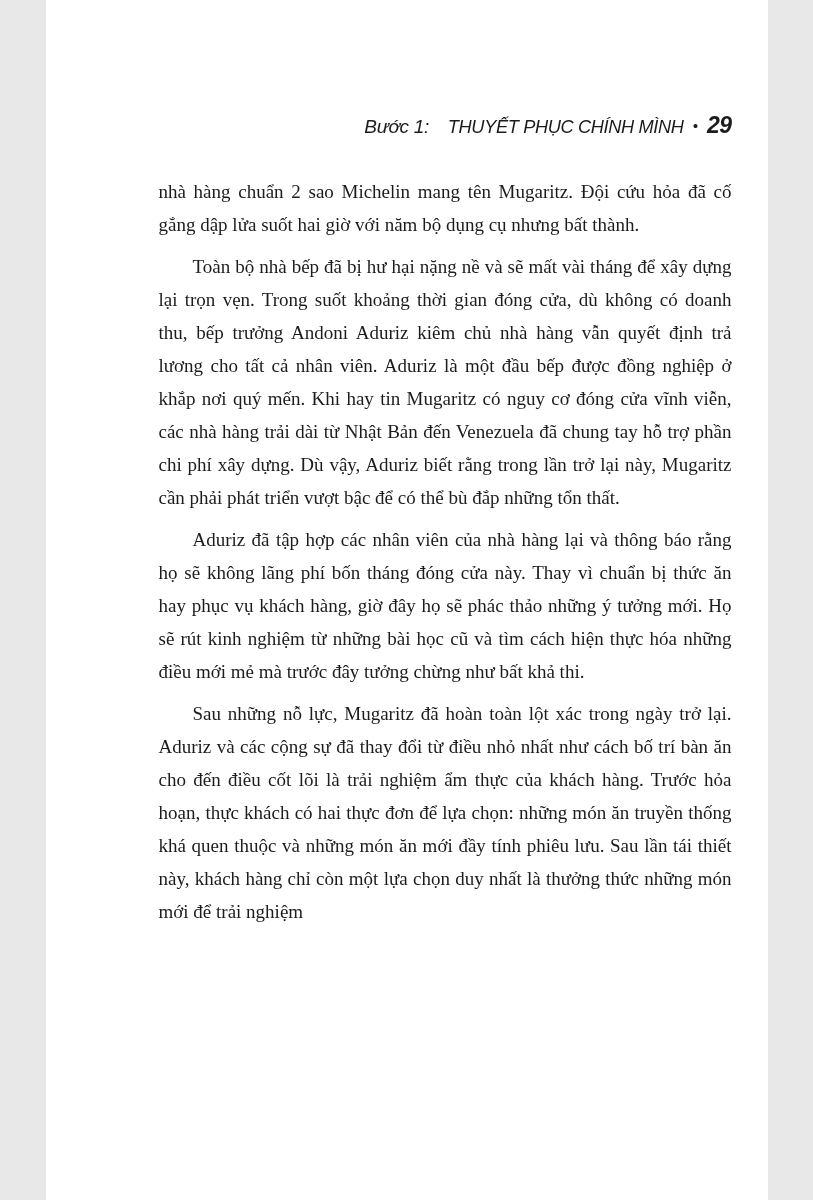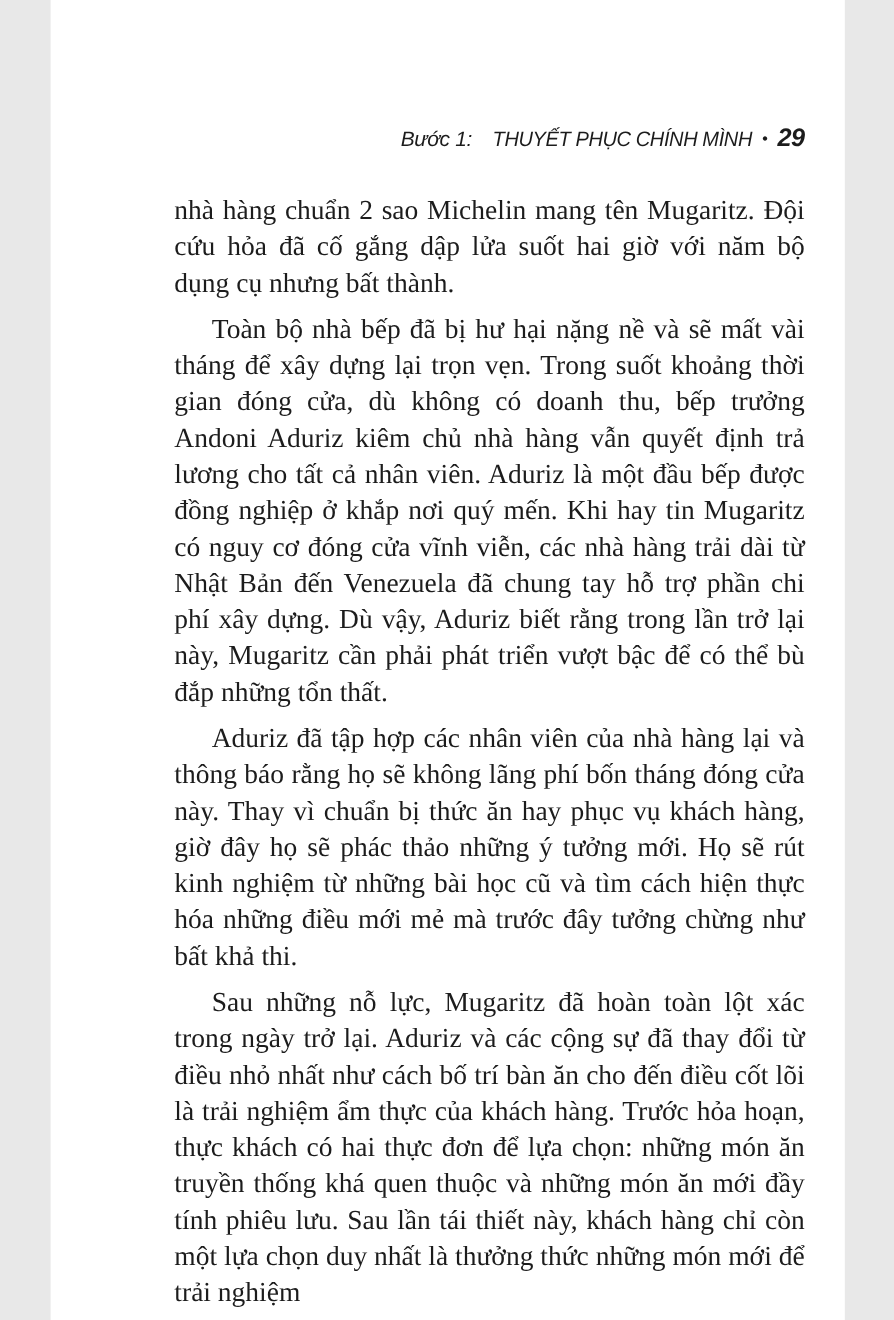--- a/index.html
+++ b/index.html
@@ -49,21 +49,21 @@
     position: relative;
     top: -2px;
   }
   .page-number {
     font-size: 23px;
     font-weight: bold;
     letter-spacing: -0.5px;
   }
   .page-body {
     color: #1c1c1c;
-    font-size: 25px;
+    font-size: 19px;
     line-height: 33px;
     text-align: justify;
   }
   .page-body p {
     margin: 0 0 9px 0;
   }
   .page-body p.indent {
     text-indent: 34px;
   }
 </style>

